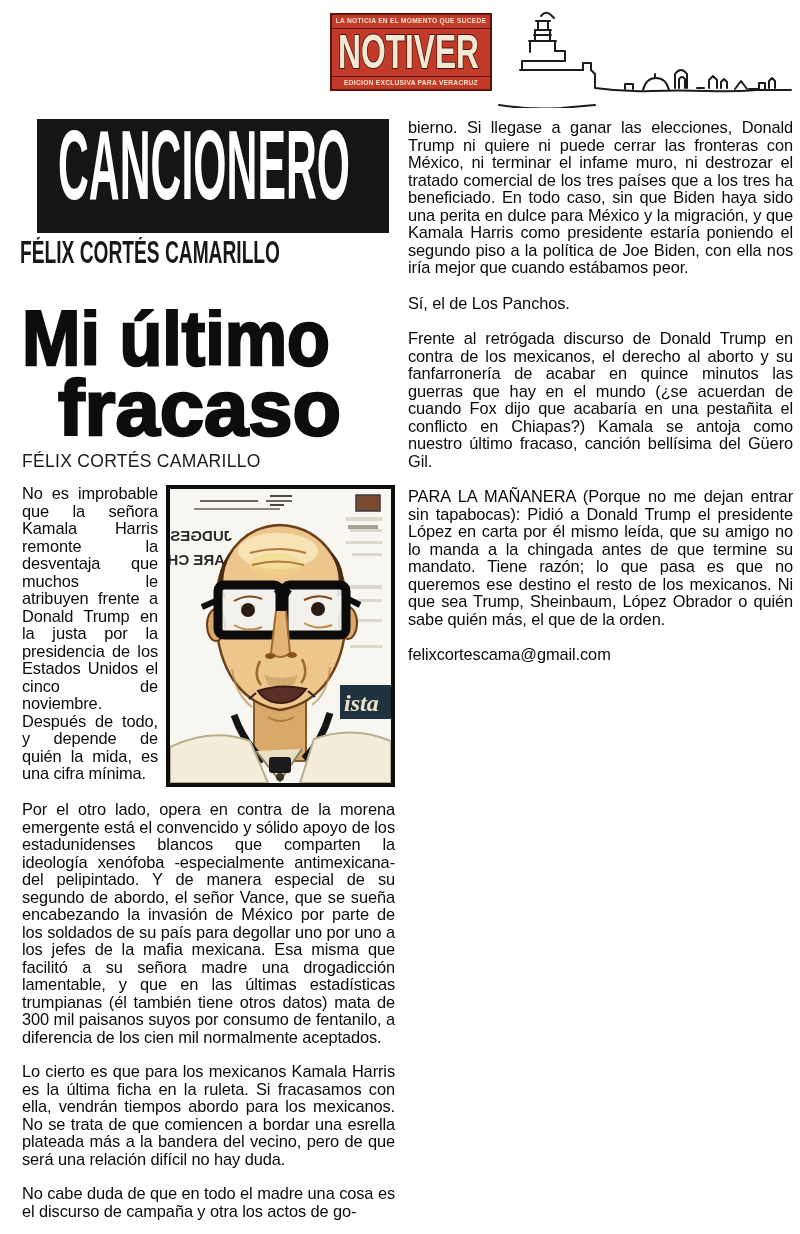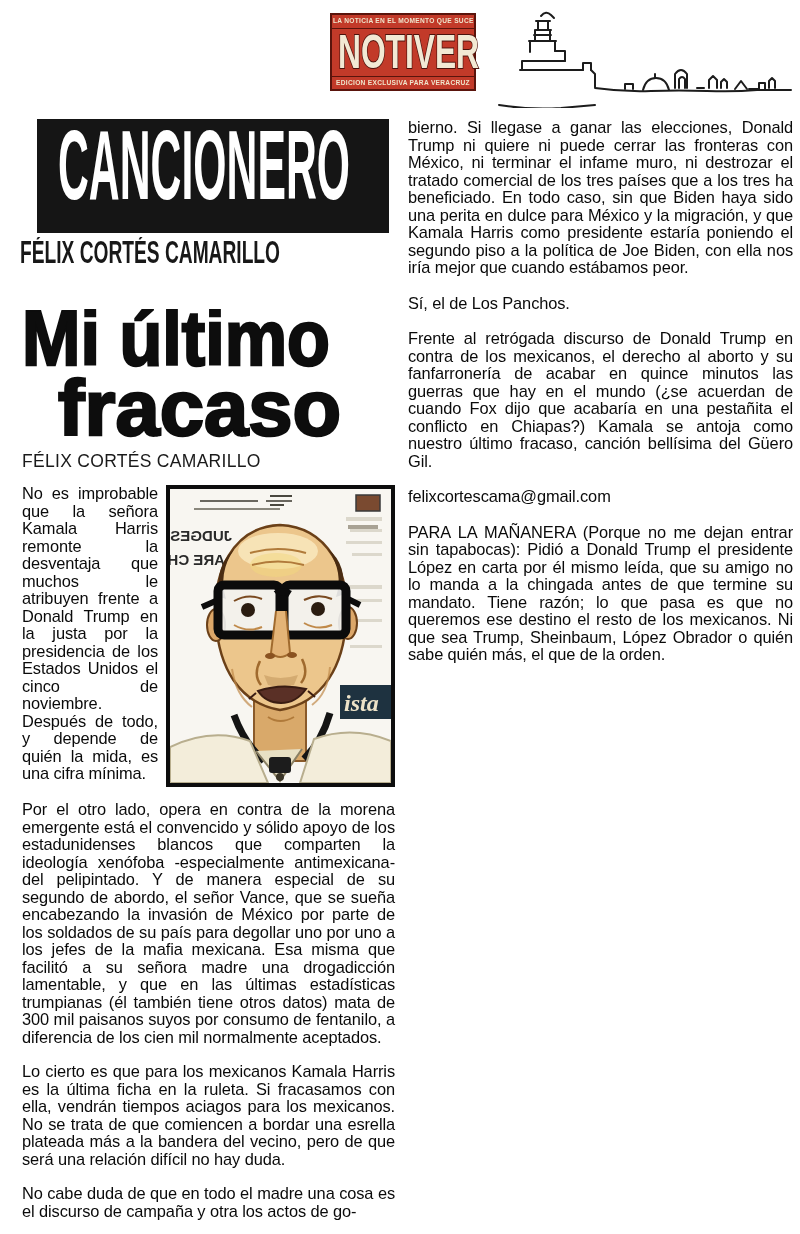--- a/index.html
+++ b/index.html
@@ -1,20 +1,20 @@
 <!DOCTYPE html>
 <html lang="es"><head>
 <meta charset="utf-8">
 <style>
   html,body{margin:0;padding:0;background:#ffffff;}
   .page{position:relative;width:800px;height:1234px;background:#fff;overflow:hidden;
         font-family:"Liberation Sans", sans-serif;color:#0a0a0a;}
   
   .masthead{position:relative;height:119px;}
-  .logo{position:absolute;left:330px;top:13px;width:146px;border:2px solid #5a140c;background:#c23a29;box-sizing:border-box;}
+  .logo{position:absolute;left:330px;top:13px;width:162px;border:2px solid #5a140c;background:#c23a29;box-sizing:border-box;}
   .logo-band{background:#c23a29;color:#efe5cc;font-size:6.6px;font-weight:bold;text-align:center;
              letter-spacing:.3px;line-height:1;padding:3px 1px;white-space:nowrap;overflow:hidden;}
   .logo-band.top{border-bottom:1px solid #5a140c;}
   .logo-band.bottom{border-top:1px solid #5a140c;}
   .logo-title-svg{display:block;}
   .skyline{position:absolute;left:495px;top:8px;}
   
   .columns{display:flex;gap:13px;padding-left:22px;align-items:flex-start;}
   .col-left{width:373px;flex:0 0 373px;}
   .col-right{width:385px;flex:0 0 385px;padding-right:7px;}
@@ -166,26 +166,26 @@
             <path d="M0,294 L0,258 Q42,238 80,252 L98,294 Z" fill="#f3edda" stroke="#b8ae8e" stroke-width="2"></path>
             <path d="M221,294 L221,252 Q182,236 144,250 L130,294 Z" fill="#f3edda" stroke="#b8ae8e" stroke-width="2"></path>
             <path d="M86,262 l24,30 l22,-32" fill="#e8e0c4" stroke="#8a8064" stroke-width="2"></path>
             <rect x="99" y="268" width="22" height="16" rx="3" fill="#1c1c1c"></rect>
             <circle cx="110" cy="288" r="4" fill="#3a3426"></circle>
           </svg>
         </div>
 
         <p class="bp">No es improbable que la señora Kamala Harris remonte la desventaja que muchos le atribuyen frente a Donald Trump en la justa por la presidencia de los Estados Unidos el cinco de noviembre. Después de todo, y depende de quién la mida, es una cifra mínima.</p>
         <p class="bp clear">Por el otro lado, opera en contra de la morena emergente está el convencido y sólido apoyo de los estadunidenses blancos que comparten la ideología xenófoba -especialmente antimexicana- del pelipintado. Y de manera especial de su segundo de abordo, el señor Vance, que se sueña encabezando la invasión de México por parte de los soldados de su país para degollar uno por uno a los jefes de la mafia mexicana. Esa misma que facilitó a su señora madre una drogadicción lamentable, y que en las últimas estadísticas trumpianas (él también tiene otros datos) mata de 300 mil paisanos suyos por consumo de fentanilo, a diferencia de los cien mil normalmente aceptados.</p>
-        <p class="bp">Lo cierto es que para los mexicanos Kamala Harris es la última ficha en la ruleta. Si fracasamos con ella, vendrán tiempos aciagos para los mexicanos. No se trata de que comiencen a bordar una esrella plateada más a la bandera del vecino, pero de que será una relación difícil no hay duda.</p>
+        <p class="bp">Lo cierto es que para los mexicanos Kamala Harris es la última ficha en la ruleta. Si fracasamos con ella, vendrán tiempos abordo para los mexicanos. No se trata de que comiencen a bordar una esrella plateada más a la bandera del vecino, pero de que será una relación difícil no hay duda.</p>
         <p class="bp">No cabe duda de que en todo el madre una cosa es el discurso de campaña y otra los actos de go-</p>
       </div>
     </div>
 
     <div class="col-right">
       <p class="bp">bierno. Si llegase a ganar las elecciones, Donald Trump ni quiere ni puede cerrar las fronteras con México, ni terminar el infame muro, ni destrozar el tratado comercial de los tres países que a los tres ha beneficiado. En todo caso, sin que Biden haya sido una perita en dulce para México y la migración, y que Kamala Harris como presidente estaría poniendo el segundo piso a la política de Joe Biden, con ella nos iría mejor que cuando estábamos peor.</p>
       <p class="bp">Sí, el de Los Panchos.</p>
       <p class="bp">Frente al retrógada discurso de Donald Trump en contra de los mexicanos, el derecho al aborto y su fanfarronería de acabar en quince minutos las guerras que hay en el mundo (¿se acuerdan de cuando Fox dijo que acabaría en una pestañita el conflicto en Chiapas?) Kamala se antoja como nuestro último fracaso, canción bellísima del Güero Gil.</p>
+      <p class="bp">PARA LA MAÑANERA (Porque no me dejan entrar sin tapabocas): Pidió a Donald Trump el presidente López en carta por él mismo leída, que su amigo no lo manda a la chingada antes de que termine su mandato. Tiene razón; lo que pasa es que no queremos ese destino el resto de los mexicanos. Ni que sea Trump, Sheinbaum, López Obrador o quién sabe quién más, el que de la orden.</p>
       <p class="bp email">felixcortescama@gmail.com</p>
-      <p class="bp">PARA LA MAÑANERA (Porque no me dejan entrar sin tapabocas): Pidió a Donald Trump el presidente López en carta por él mismo leída, que su amigo no lo manda a la chingada antes de que termine su mandato. Tiene razón; lo que pasa es que no queremos ese destino el resto de los mexicanos. Ni que sea Trump, Sheinbaum, López Obrador o quién sabe quién más, el que de la orden.</p>
     </div>
   </div>
 </div>
 
 </body></html>

